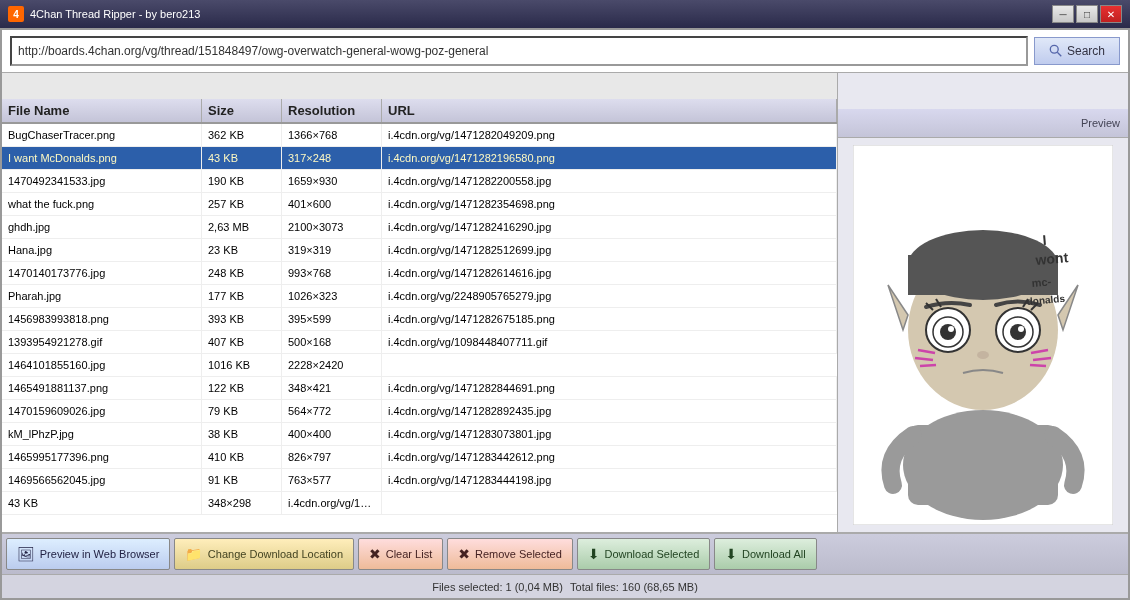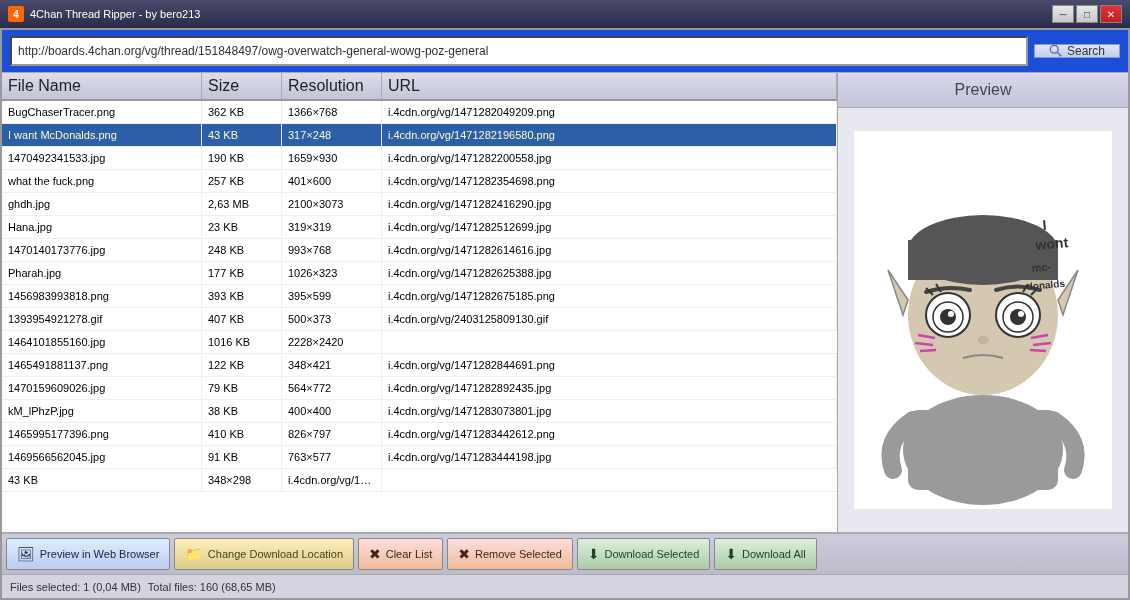--- a/index.html
+++ b/index.html
@@ -64,36 +64,36 @@
       height: 572px;
       display: flex;
       flex-direction: column;
     }
 
     
     .url-bar {
       display: flex;
       align-items: center;
       padding: 6px 8px;
-      background: #1d4ed8;
+      background: #ffffff;
       border-bottom: 1px solid #aaa;
       gap: 6px;
     }
     .url-input {
       flex: 1;
       height: 30px;
       border: 2px inset #999;
       background: white;
       padding: 2px 6px;
       font-size: 12px;
       color: #333;
       outline: none;
     }
     .search-btn {
-      height: 14px;
+      height: 28px;
       padding: 6px 14px;
       background: linear-gradient(to bottom, #e0e8f8, #c0ccee);
       border: 1px solid #8899cc;
       cursor: pointer;
       font-size: 12px;
       color: #334;
       display: flex;
       align-items: center;
       gap: 4px;
     }
@@ -115,22 +115,23 @@
       display: flex;
       flex-direction: column;
       border-right: 1px solid #aaa;
     }
 
     .list-header {
       display: grid;
       grid-template-columns: 200px 80px 100px 1fr;
       background: linear-gradient(to bottom, #dde, #c4c4d8);
       border-bottom: 2px solid #999;
-      font-weight: normal;
-      font-size: 16px;
+      font-weight: bold;
+      font-size: 13px;
+      margin-top: 26px;
     }
     .list-header-cell {
       padding: 4px 6px;
       border-right: 1px solid #aaa;
       color: #222;
     }
 
     .list-body {
       flex: 1;
       overflow-y: scroll;
@@ -159,26 +160,27 @@
     .list-body::-webkit-scrollbar-thumb { background: #b0b0b0; border: 1px solid #999; }
 
     
     .preview-panel {
       width: 290px;
       display: flex;
       flex-direction: column;
       background: #e8e8f0;
     }
     .preview-title {
-      text-align: center;
+      text-align: right;
       padding: 8px;
-      font-size: 16px;
+      font-size: 11px;
       color: #445;
       background: linear-gradient(to bottom, #d8d8ee, #c4c4d8);
       border-bottom: 1px solid #aaa;
+      margin-top: 36px;
     }
     .preview-image-area {
       flex: 1;
       display: flex;
       align-items: center;
       justify-content: center;
       padding: 10px;
       overflow: hidden;
     }
 
@@ -235,20 +237,21 @@
     .status-bar {
       height: 24px;
       background: #d4d4e0;
       border-top: 1px solid #aaa;
       display: flex;
       align-items: center;
       padding: 0 8px;
       gap: 7px;
       font-size: 11px;
       color: #333;
+      justify-content: center;
     }
   </style>
 </head>
 <body>
 
 <div class="title-bar">
   <div class="title-bar-icon">4</div>
   <span class="title-bar-text">4Chan Thread Ripper - by bero213</span>
   <div class="title-bar-buttons">
     <div class="title-btn">─</div>
@@ -320,33 +323,33 @@
           <div class="list-row">
             <div class="list-cell">1470140173776.jpg</div>
             <div class="list-cell">248 KB</div>
             <div class="list-cell">993×768</div>
             <div class="list-cell">i.4cdn.org/vg/1471282614616.jpg</div>
           </div>
           <div class="list-row">
             <div class="list-cell">Pharah.jpg</div>
             <div class="list-cell">177 KB</div>
             <div class="list-cell">1026×323</div>
-            <div class="list-cell">i.4cdn.org/vg/1471282625388.jpg</div>
+            <div class="list-cell">i.4cdn.org/vg/2248905765279.jpg</div>
           </div>
           <div class="list-row">
             <div class="list-cell">1456983993818.png</div>
             <div class="list-cell">393 KB</div>
             <div class="list-cell">395×599</div>
             <div class="list-cell">i.4cdn.org/vg/1471282675185.png</div>
           </div>
           <div class="list-row">
             <div class="list-cell">1393954921278.gif</div>
             <div class="list-cell">407 KB</div>
-            <div class="list-cell">500×373</div>
-            <div class="list-cell">i.4cdn.org/vg/2403125809130.gif</div>
+            <div class="list-cell">500×168</div>
+            <div class="list-cell">i.4cdn.org/vg/1098448407711.gif</div>
           </div>
           <div class="list-row">
             <div class="list-cell">1464101855160.jpg</div>
             <div class="list-cell">1016 KB</div>
             <div class="list-cell">2228×2420</div>
           </div>
           <div class="list-row">
             <div class="list-cell">1465491881137.png</div>
             <div class="list-cell">122 KB</div>
             <div class="list-cell">348×421</div>

